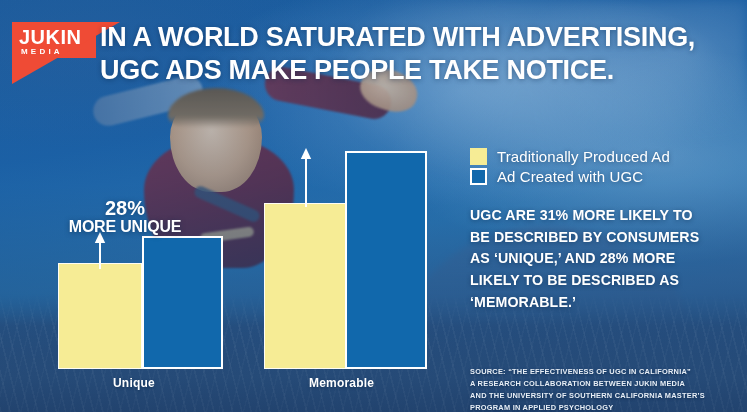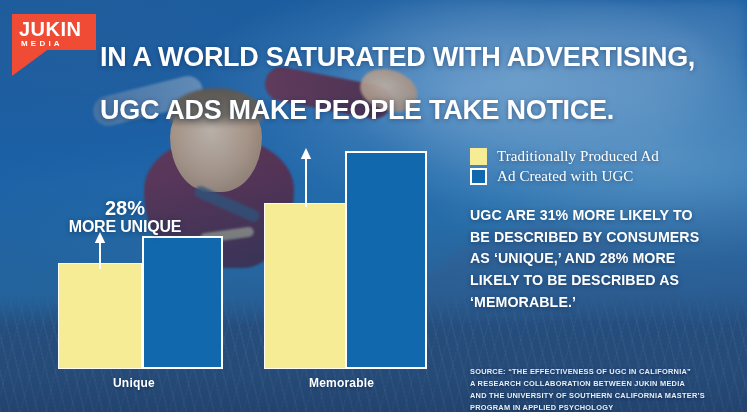--- a/index.html
+++ b/index.html
@@ -86,21 +86,21 @@
             mask-image:linear-gradient(180deg,rgba(0,0,0,0) 0%,rgba(0,0,0,.85) 26%,#000 55%);
   }
   .ridge{
     position:absolute;right:50px;bottom:54px;width:300px;height:132px;
     border-radius:50% 50% 0 0/100% 100% 0 0;
     background:linear-gradient(180deg,rgba(74,106,150,.55),rgba(52,84,128,.2));
     filter:blur(3px);
   }
 
   
-  .logo{position:absolute;left:12px;top:14px;width:84px;height:62px;}
+  .logo{position:absolute;left:12px;top:22px;width:84px;height:62px;padding-left:24px;}
   .logo-shape{
     position:absolute;inset:0;
     background:#EF4B35;
     clip-path:polygon(0 0, 100% 0, 0 100%);
   }
   .logo-shape2{
     position:absolute;left:0;top:0;width:84px;height:36px;background:#EF4B35;
   }
   .logo-word{
     position:absolute;left:7px;top:5px;
@@ -112,21 +112,21 @@
     color:#fff;font-size:8px;font-weight:bold;letter-spacing:3.2px;line-height:1;
   }
 
   
   .headline{
     position:absolute;left:100px;top:21px;width:620px;
     color:#ffffff;font-size:27px;font-weight:bold;line-height:1.22;
     letter-spacing:-.3px;
     text-shadow:0 1px 5px rgba(8,36,70,.45);
   }
-  .headline div{white-space:nowrap;margin-top:20px;}
+  .headline div{white-space:nowrap;}
 
   
   .chart{position:absolute;left:0;top:0;width:450px;height:412px;}
   .bar{position:absolute;box-sizing:border-box;}
   .bar.trad{background:#F6EC95;border:1px solid rgba(255,255,255,.9);}
   .bar.ugc{background:#1168AC;border:2px solid #ffffff;}
 
   .grp-label{
     position:absolute;color:#fff;font-size:12px;font-weight:bold;
     letter-spacing:.2px;text-shadow:0 1px 3px rgba(8,36,70,.6);
@@ -141,21 +141,21 @@
 
   .arrow{position:absolute;}
 
   
   .legend{position:absolute;left:470px;top:148px;width:262px;}
   .legend-row{display:flex;align-items:center;margin-bottom:3px;}
   .sw{width:17px;height:17px;box-sizing:border-box;margin-right:10px;flex:0 0 auto;}
   .sw.trad{background:#F6EC95;}
   .sw.ugc{background:#1168AC;border:2px solid #ffffff;}
   .legend-text{color:#ffffff;font-size:15px;letter-spacing:.1px;
-    text-shadow:0 1px 4px rgba(8,36,70,.5);font-family:Liberation Serif, serif;}
+    text-shadow:0 1px 4px rgba(8,36,70,.5);}
 
   .body-copy{
     position:absolute;left:470px;top:205px;width:250px;
     color:#ffffff;font-size:14.2px;font-weight:bold;line-height:1.53;
     letter-spacing:.1px;text-shadow:0 1px 4px rgba(8,36,70,.5);
   }
   .body-copy div{white-space:nowrap;}
 
   .source{
     position:absolute;left:470px;top:366px;width:270px;

